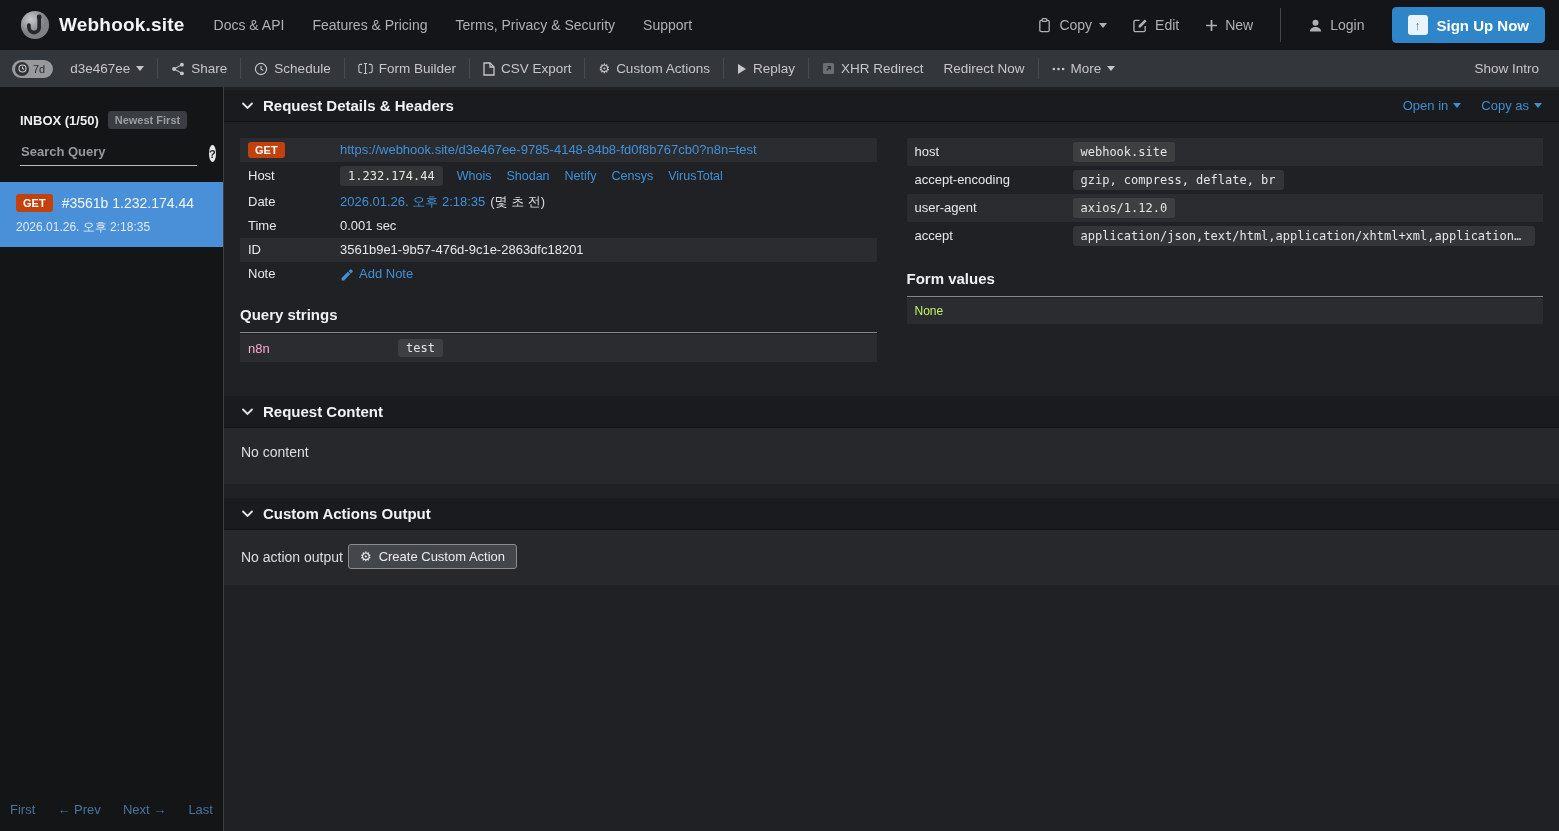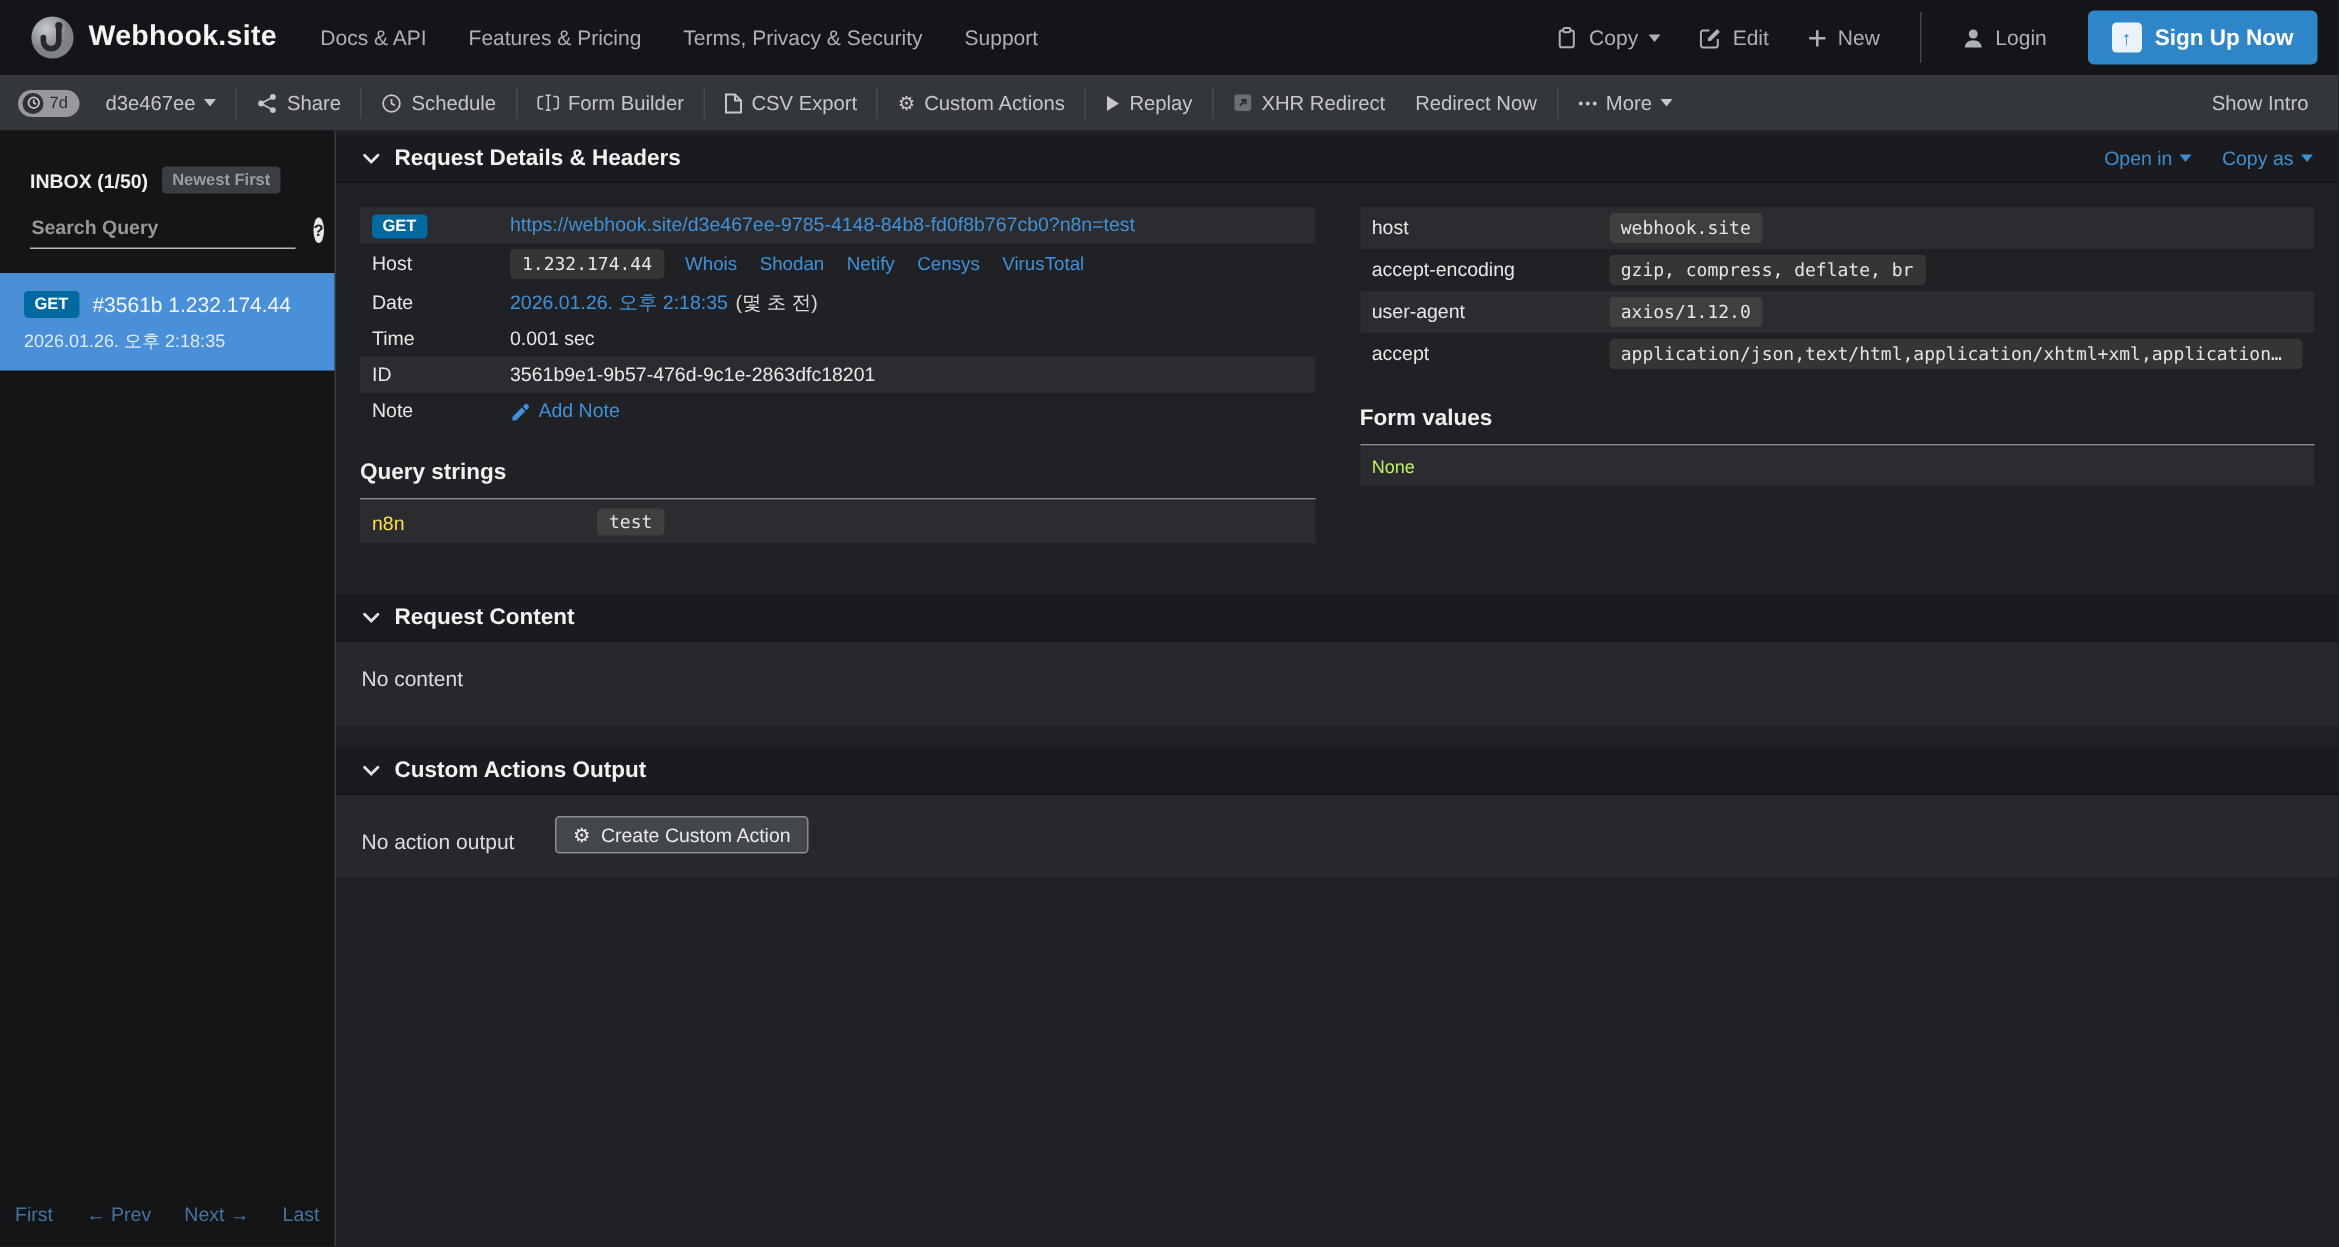--- a/index.html
+++ b/index.html
@@ -81,21 +81,21 @@
   .search-input::placeholder { color:#96999c; font-weight:bold; }
   .help-circle {
     width:17px; height:17px; border-radius:50%; background:#e6e8ea;
     color:#222427; font-size:11px; font-weight:bold;
     display:flex; align-items:center; justify-content:center; cursor:pointer;
   }
   .request-item { background:#4a90d9; padding:12px 16px 11px; cursor:pointer; }
   .req-line1 { display:flex; align-items:center; gap:9px; }
   .req-title { color:#f3f7fc; font-size:14px; }
   .method-badge {
-    background:#0369a1; color:#fff; font-size:11px; font-weight:bold;
+    background:#c2410c; color:#fff; font-size:11px; font-weight:bold;
     padding:2px 7px; border-radius:3px; line-height:1.3;
   }
   .req-date { color:#e0eaf5; font-size:12px; margin-top:7px; }
   .pagination {
     margin-top:auto; display:flex; justify-content:space-between; gap:19px;
     padding:12px 10px 14px; font-size:13px;
   }
   .page-link { color:#47749f; cursor:pointer; white-space:nowrap; }
 
   
@@ -129,25 +129,25 @@
     padding:2px 8px; border-radius:3px; white-space:nowrap;
   }
   .chip-trunc { overflow:hidden; text-overflow:ellipsis; max-width:100%; }
   .cc { font-size:9.5px; color:#9b9ea1; font-weight:bold; margin-right:5px; letter-spacing:.5px; }
   .muted-paren { color:#d9dbdd; margin-left:5px; }
   .addnote { display:flex; align-items:flex-end; gap:6px; color:#4191d9; cursor:pointer; }
 
   .sub-heading { color:#eef0f2; font-weight:bold; font-size:15px; margin-top:20px; }
   .sub-hr { border:none; border-top:1px solid #85888b; margin:9px 0 0; }
   .qs-row { display:flex; align-items:center; padding:5px 8px; min-height:26px; background:rgba(255,255,255,0.05); margin-top:1px; }
-  .qs-key { width:150px; flex-shrink:0; font-size:13px; color:#fde047; }
+  .qs-key { width:150px; flex-shrink:0; font-size:13px; color:#f9a8d4; }
   .none-text { color:#bef264; font-size:12px; }
 
   .simple-body { background:#26282b; padding:16px 17px 24px; color:#dcdee0; font-size:14px; }
-  .actions-body { background:#26282b; padding:14px 17px 16px; display:flex; align-items:flex-end; gap:27px; color:#dcdee0; font-size:14px; }
+  .actions-body { background:#26282b; padding:14px 17px 16px; display:flex; align-items:center; gap:5px; color:#dcdee0; font-size:14px; }
   .btn-gray {
     display:flex; align-items:center; gap:7px;
     background:#43464a; border:1px solid #8a8d90; border-radius:3px;
     color:#e9ebed; font-size:13px; padding:4px 11px; cursor:pointer;
     font-family:"Liberation Sans", sans-serif;
   }
   .gear-glyph { font-size:13px; line-height:1; }
   .icon { color:currentColor; }
 </style>
 </head>

